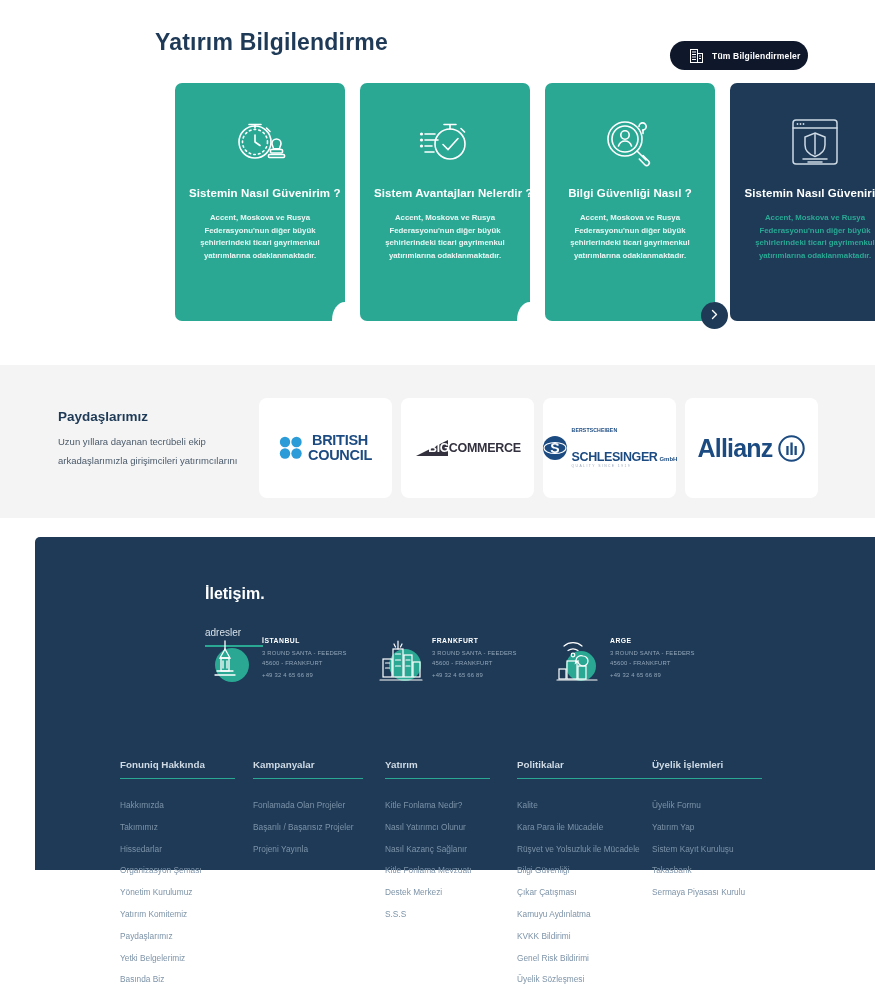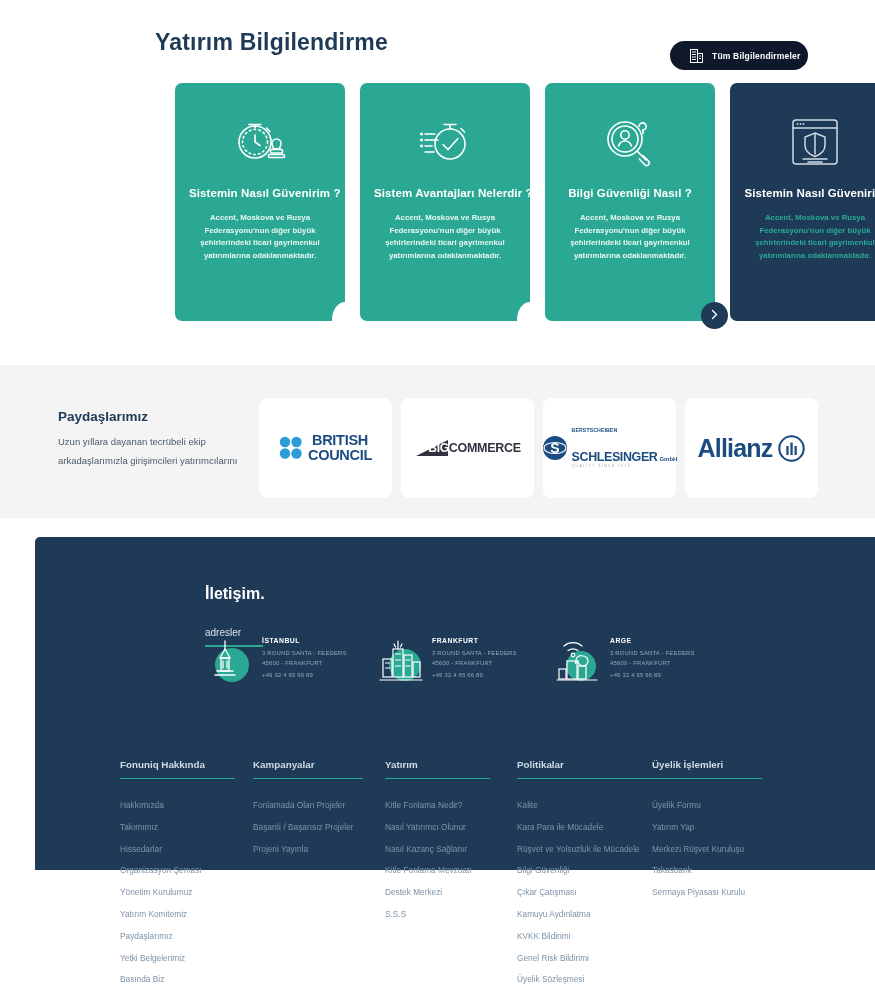--- a/index.html
+++ b/index.html
@@ -427,20 +427,20 @@
         <a class="flink">Üyelik Sözleşmesi</a>
 
       </div>
     </div>
 
     <div class="fcol" style="left:617px;width:110px;">
       <div class="fcol-h">Üyelik İşlemleri</div>
       <div>
         <a class="flink">Üyelik Formu</a>
         <a class="flink">Yatırım Yap</a>
-        <a class="flink">Merkezi Rüşvet Kuruluşu</a>
+        <a class="flink">Sistem Kayıt Kuruluşu</a>
         <a class="flink">Takasbank</a>
         <a class="flink">Sermaya Piyasası Kurulu</a>
       </div>
     </div>
 
   </div>
 </div>
 
 </body></html>

